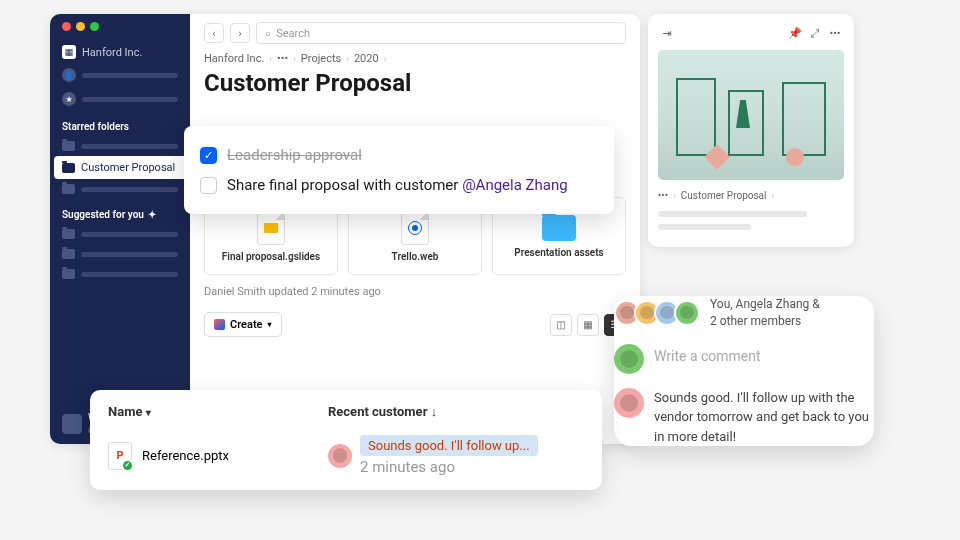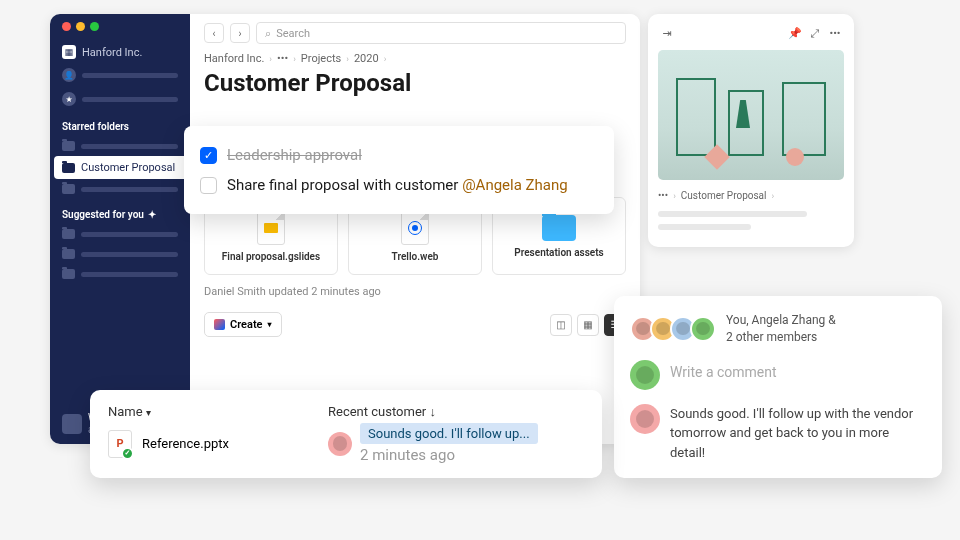--- a/index.html
+++ b/index.html
@@ -29,21 +29,21 @@
 .crumbs{display:flex;align-items:center;gap:5px;font-size:11px;color:#666;margin-bottom:4px}
 .crumbs span{cursor:pointer}
 .chev{color:#bbb;font-size:9px}
 .title{font-size:24px;font-weight:700;color:#1a1a1a;margin-bottom:10px}
 .tasks{position:absolute;top:126px;left:184px;width:430px;background:#fff;border-radius:8px;box-shadow:0 8px 24px rgba(0,0,0,0.15);padding:14px 16px;z-index:5}
 .task{display:flex;align-items:center;gap:10px;padding:6px 0}
 .cb{width:17px;height:17px;border:1.5px solid #ccc;border-radius:4px;flex-shrink:0}
 .cb.ck{background:#0061fe;border-color:#0061fe;display:flex;align-items:center;justify-content:center;color:#fff;font-size:11px}
 .tt{font-size:15px;color:#1a1a1a}
 .tt.done{text-decoration:line-through;color:#999}
-.mention{color:#a16207}
+.mention{color:#4c1d95}
 .files{display:flex;gap:10px;margin-top:100px}
 .fcard{width:134px;height:78px;border:1px solid #e5e5e5;border-radius:6px;display:flex;flex-direction:column;align-items:center;justify-content:center;gap:6px;position:relative;font-size:10px;font-weight:600;color:#333}
 .pin{position:absolute;top:5px;left:5px;color:#ccc;font-size:10px}
 .ficon{width:28px;height:34px;background:#fff;border:1px solid #ddd;border-radius:3px;position:relative;display:flex;align-items:center;justify-content:center}
 .ficon::after{content:"";position:absolute;top:0;right:0;width:8px;height:8px;background:linear-gradient(135deg,transparent 50%,#ddd 50%)}
 .gsl{width:14px;height:10px;background:#fbbc04;border-radius:1px}
 .foldbig{width:34px;height:26px;background:#3db8ff;border-radius:4px;position:relative}
 .foldbig::before{content:"";position:absolute;top:-4px;left:0;width:14px;height:5px;background:#3db8ff;border-radius:2px 2px 0 0}
 .globe{width:14px;height:14px;border:1.5px solid #0061fe;border-radius:50%;position:relative}
 .globe::after{content:"";position:absolute;top:3px;left:3px;width:6px;height:6px;background:#0061fe;border-radius:50%}
@@ -61,43 +61,43 @@
 .shelf{position:absolute;border:2px solid #2a7a5a}
 .s1{top:28px;left:18px;width:40px;height:78px}
 .s2{top:40px;left:70px;width:36px;height:66px}
 .s3{top:32px;right:18px;width:44px;height:74px}
 .shape{position:absolute;background:#e8a89a;width:18px;height:18px}
 .sh1{bottom:14px;left:50px;transform:rotate(45deg)}
 .sh2{bottom:14px;right:40px;border-radius:50%}
 .dress{position:absolute;top:50px;left:78px;width:14px;height:28px;background:#2a7a5a;clip-path:polygon(30% 0,70% 0,100% 100%,0 100%)}
 .rcrumbs{display:flex;align-items:center;gap:5px;font-size:10px;color:#666;margin-bottom:10px}
 .ph{height:6px;background:#e8e8e8;border-radius:3px;margin-bottom:7px}
-.comments{position:absolute;top:296px;left:614px;width:328px;background:#fff;border-radius:10px;box-shadow:0 8px 24px rgba(0,0,0,0.15);padding:16px;z-index:6}
+.comments{position:absolute;top:296px;left:614px;width:260px;background:#fff;border-radius:17px;box-shadow:0 8px 24px rgba(0,0,0,0.15);padding:0;z-index:6}
 .chead{display:flex;align-items:center;gap:10px;margin-bottom:14px}
 .avstack{display:flex}
 .av{width:26px;height:26px;border-radius:50%;border:2px solid #fff;margin-left:-6px;background-size:cover;background-position:center}
 .av:first-child{margin-left:0}
 .av1{background:#e8a89a}.av2{background:#f4c26b}.av3{background:#a8c8e8}.av4{background:#7bc96f}
 .ctxt{font-size:12px;color:#555;line-height:1.4}
 .crow{display:flex;gap:10px;margin-bottom:14px}
 .cav{width:30px;height:30px;border-radius:50%;flex-shrink:0;display:flex;align-items:center;justify-content:center;font-size:13px}
 .cav1{background:#7bc96f}.cav2{background:#f4a8a8}
 .cinput{flex:1;color:#aaa;font-size:14px;padding-top:4px}
 .cbody{flex:1;font-size:13px;color:#444;line-height:1.5}
 .flist{position:absolute;top:390px;left:90px;width:512px;background:#fff;border-radius:10px;box-shadow:0 8px 24px rgba(0,0,0,0.15);padding:14px 18px;z-index:7}
-.fh{display:flex;font-size:13px;font-weight:400;color:#333;margin-bottom:4px}
+.fh{display:flex;font-size:13px;font-weight:700;color:#333;margin-bottom:16px}
 .fh1{width:220px}
 .frow{display:flex;align-items:center}
 .frc1{width:220px;display:flex;align-items:center;gap:10px}
 .ppt{width:24px;height:28px;background:#fff;border:1px solid #ddd;border-radius:3px;position:relative;display:flex;align-items:center;justify-content:center;color:#d24726;font-weight:700;font-size:11px}
 .chk{position:absolute;bottom:-3px;right:-3px;width:13px;height:13px;background:#28a745;border-radius:50%;border:2px solid #fff;display:flex;align-items:center;justify-content:center;color:#fff;font-size:7px}
 .frc2{display:flex;align-items:center;gap:8px}
 .frav{width:24px;height:24px;border-radius:50%;background:#f4a8a8}
 .fract{display:flex;flex-direction:column;gap:2px}
-.frmsg{background:#d4e4f7;padding:3px 8px;border-radius:3px;font-size:13px;color:#0c4a6e}
+.frmsg{background:#d4e4f7;padding:3px 8px;border-radius:3px;font-size:13px;color:#c2410c}
 .frtime{font-size:15px;color:#999}
 .face{width:60%;height:60%;border-radius:50%;background:rgba(0,0,0,0.15);margin:20% auto}
 </style>
 </head>
 <body>
 
 <div class="app">
   <div class="sidebar">
     <div class="dots">
       <div class="dot d1"></div>

